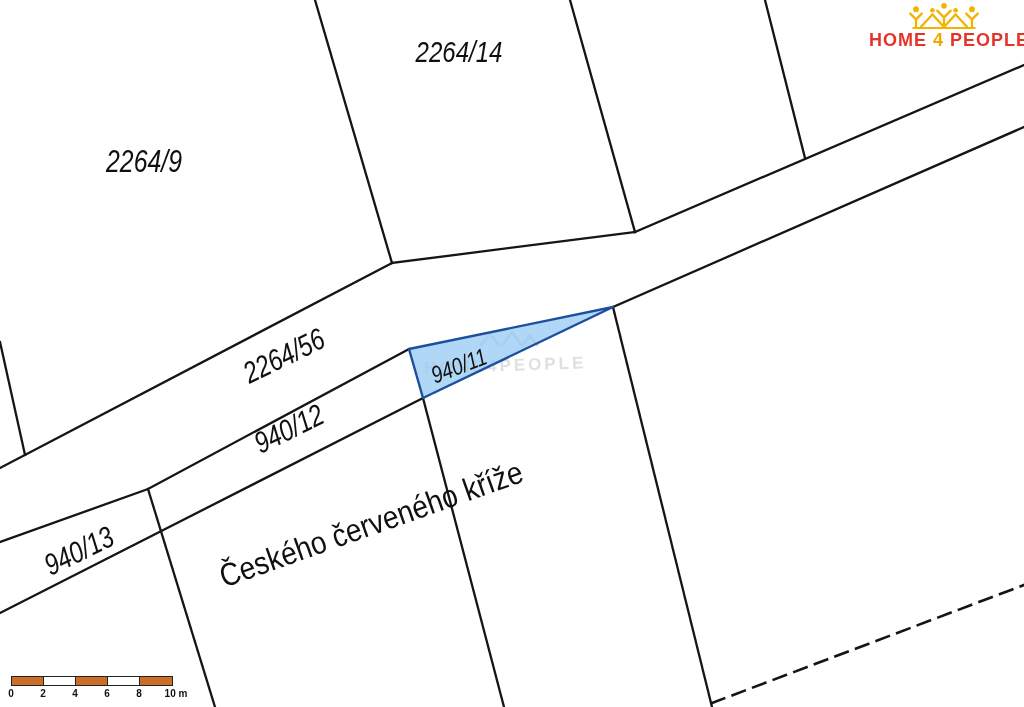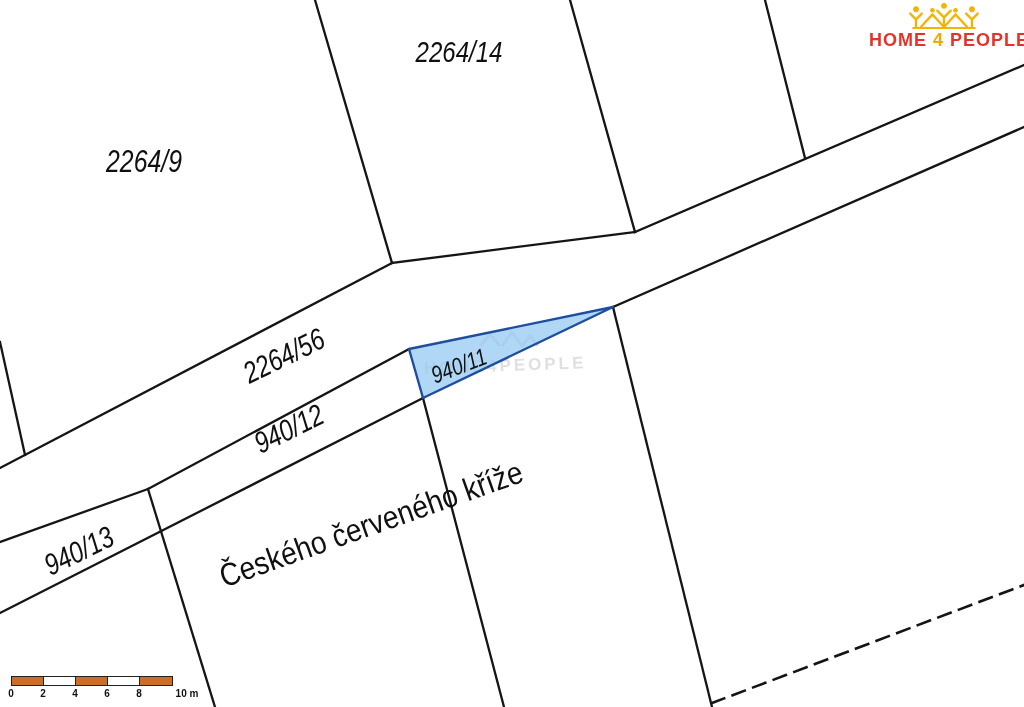--- a/index.html
+++ b/index.html
@@ -116,17 +116,17 @@
       <div class="sb-seg sb-orange"></div>
       <div class="sb-seg sb-white"></div>
       <div class="sb-seg sb-orange"></div>
     </div>
     <div class="sb-ticks">
       <span class="sb-tick" style="left:0px">0</span>
       <span class="sb-tick" style="left:32px">2</span>
       <span class="sb-tick" style="left:64px">4</span>
       <span class="sb-tick" style="left:96px">6</span>
       <span class="sb-tick" style="left:128px">8</span>
-      <span class="sb-tick" style="left:176px">10 m</span>
+      <span class="sb-tick" style="left:165px">10 m</span>
     </div>
   </div>
 
 </div>
 
 </body></html>

